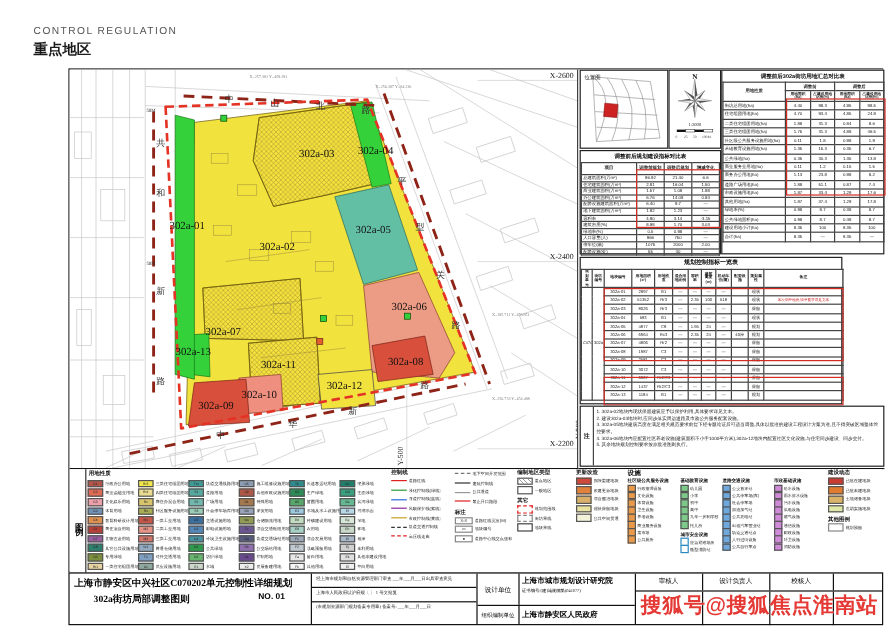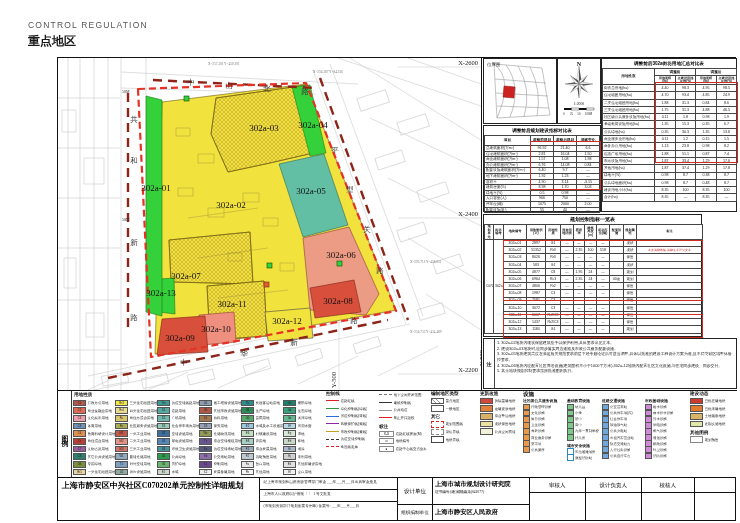--- a/index.html
+++ b/index.html
@@ -1226,20 +1226,24 @@
             <span class="lg-chip" style="background:#ffffff;border:0.6px solid #888;"></span>
             <span class="lg-lab">规划预留</span>
           </div>
         </div>
     </div>
   </div>
 
   <div class="abs" id="titleblock">
     <div class="tb-c" style="width:203px;padding:3px 14px 0 2px;">
       <div style="font-size:8px;font-weight:bold;text-align:center;line-height:1.3;">上海市静安区中兴社区C070202单元控制性详细规划</div>
+      <div style="display:flex;justify-content:space-between;padding:3px 8px 0 18px;">
+        <span style="font-size:8px;font-weight:bold;">302a街坊局部调整图则</span>
+        <span style="font-size:7px;font-weight:bold;font-family:'Liberation Sans',sans-serif;">NO. 01</span>
+      </div>
     </div>
     <div class="tb-c" style="width:138px;font-size:3.7px;color:#222;" id="approvalCol">
         <div style="padding: 2px 3px; height: 12.2px; box-sizing: border-box; line-height: 1.25; border-bottom: 0.6px solid rgb(17, 17, 17);">经上海市规划和自然资源管理部门审查  ___年___月___日出具审查意见</div>
         <div style="padding: 2px 3px; height: 12.2px; box-sizing: border-box; line-height: 1.25; border-bottom: 0.6px solid rgb(17, 17, 17);">上海市人民政府以沪府规〔  〕 1 号文批复</div>
         <div style="padding: 2px 3px; height: 12.2px; box-sizing: border-box; line-height: 1.25;">(市规划资源部门规划备案专用章)  备案号: ___年___月___日</div>
       </div>
     <div class="tb-c" style="width:132px;">
       <div style="display:flex;border-bottom:0.8px solid #111;height:26px;">
         <div style="width:34px;border-right:0.8px solid #111;display:flex;align-items:center;justify-content:center;font-size:5.5px;">设计单位</div>
         <div style="flex:1;padding:2px 2px;">
@@ -1261,13 +1265,14 @@
       </div>
       <div style="display:flex;height:28px;">
         <div style="width:55px;border-right:0.8px solid #111;"></div>
         <div style="width:55px;border-right:0.8px solid #111;"></div>
         <div style="width:52px;border-right:0.8px solid #111;"></div>
         <div style="flex:1;"></div>
       </div>
     </div>
   </div>
 
+  <div class="abs" id="wm">搜狐号@搜狐焦点淮南站</div>
 </div>
 
 </body></html>

